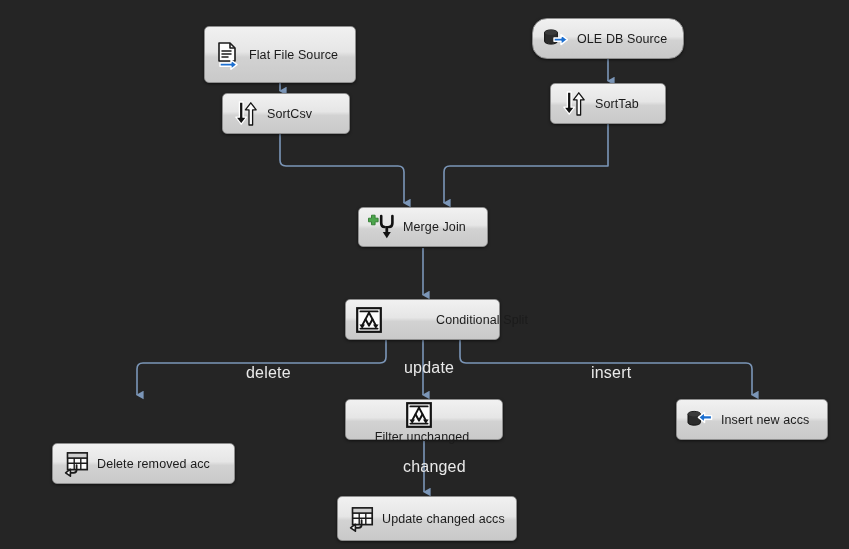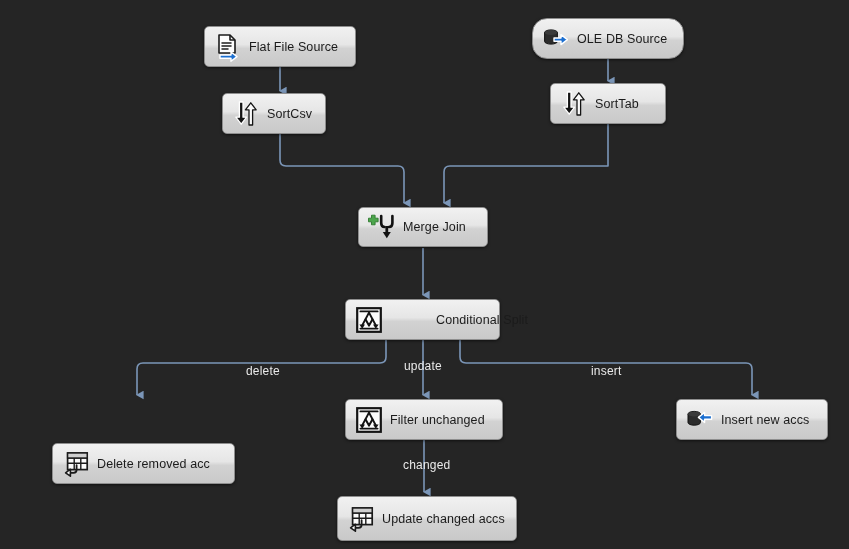--- a/index.html
+++ b/index.html
@@ -43,21 +43,21 @@
     margin-right: 6px;
   }
   .node .lbl {
     font-size: 12.5px;
     color: #1b1b1b;
     white-space: nowrap;
     letter-spacing: 0.1px;
   }
   .edge-label {
     position: absolute;
-    font-size: 12px;
+    font-size: 16px;
     color: #e9e9e9;
     white-space: nowrap;
     letter-spacing: 0.2px;
   }
 </style>
 </head>
 <body>
 
 <div id="canvas">
 
@@ -74,39 +74,39 @@
         <path d="M 608 124 L 608 166 L 450 166 Q 444 166 444 172 L 444 203" marker-end="url(#arrow)"></path>
         <path d="M 423 248 L 423 295" marker-end="url(#arrow)"></path>
         <path d="M 386 340 L 386 357 Q 386 363 380 363 L 143 363 Q 137 363 137 369 L 137 395" marker-end="url(#arrow)"></path>
         <path d="M 423 340 L 423 395" marker-end="url(#arrow)"></path>
         <path d="M 460 340 L 460 357 Q 460 363 466 363 L 746 363 Q 752 363 752 369 L 752 395" marker-end="url(#arrow)"></path>
         <path d="M 424 440 L 424 492" marker-end="url(#arrow)"></path>
       </g>
   </svg>
 
   <div id="node-layer">
-      <div class="node" style="left: 204px; top: 26px; width: 152px; height: 41px;">
+      <div class="node" style="left: 204px; top: 26px; width: 152px; height: 57px;">
         <svg class="ic" viewBox="0 0 30 30">
           <path d="M6 3 h11 l5 5 v13 h-16 z" fill="#fdfdfd" stroke="#1b1b1b" stroke-width="1.6" stroke-linejoin="round"></path>
           <path d="M17 3 v5 h5" fill="none" stroke="#1b1b1b" stroke-width="1.6" stroke-linejoin="round"></path>
           <path d="M9 11 h9 M9 14 h9 M9 17 h6" stroke="#1b1b1b" stroke-width="1.5" stroke-linecap="round"></path>
           <path d="M7 23 h11 v-3 l6 4.6 -6 4.6 v-3 h-11 z" fill="#1c6fd0" stroke="#ffffff" stroke-width="1.4" stroke-linejoin="round"></path>
         </svg>
         <span class="lbl">Flat File Source</span>
       </div>
       <div class="node" style="left: 532px; top: 18px; width: 152px; height: 41px; border-radius: 15px;">
         <svg class="ic" viewBox="0 0 30 30">
           <ellipse cx="10" cy="8.5" rx="6.4" ry="2.6" fill="#2b2b2b" stroke="#111" stroke-width="1"></ellipse>
           <path d="M3.6 8.5 v9 a6.4 2.6 0 0 0 12.8 0 v-9" fill="#2b2b2b" stroke="#111" stroke-width="1"></path>
           <ellipse cx="10" cy="8.5" rx="6.4" ry="2.6" fill="#3a3a3a"></ellipse>
           <path d="M13 14 h7 v-3.4 l6.4 5 -6.4 5 v-3.4 h-7 z" fill="#1c6fd0" stroke="#ffffff" stroke-width="1.4" stroke-linejoin="round"></path>
         </svg>
         <span class="lbl">OLE DB Source</span>
       </div>
-      <div class="node" style="left: 222px; top: 93px; width: 104px; height: 41px;">
+      <div class="node" style="left: 222px; top: 93px; width: 128px; height: 41px;">
         <svg class="ic" viewBox="0 0 30 30">
           <path d="M8.4 3 v15.2 h-3.6 l5.4 7 5.4 -7 h-3.6 v-15.2 z" fill="#141414" stroke="#ffffff" stroke-width="1.3" stroke-linejoin="round"></path>
           <path d="M21.6 26 v-15.2 h3.6 l-5.4 -7 -5.4 7 h3.6 v15.2 z" fill="#fafafa" stroke="#141414" stroke-width="1.3" stroke-linejoin="round"></path>
         </svg>
         <span class="lbl">SortCsv</span>
       </div>
       <div class="node" style="left: 550px; top: 83px; width: 116px; height: 41px;">
         <svg class="ic" viewBox="0 0 30 30">
           <path d="M8.4 3 v15.2 h-3.6 l5.4 7 5.4 -7 h-3.6 v-15.2 z" fill="#141414" stroke="#ffffff" stroke-width="1.3" stroke-linejoin="round"></path>
           <path d="M21.6 26 v-15.2 h3.6 l-5.4 -7 -5.4 7 h3.6 v15.2 z" fill="#fafafa" stroke="#141414" stroke-width="1.3" stroke-linejoin="round"></path>
@@ -138,21 +138,21 @@
       <div class="node" style="left: 52px; top: 399px; width: 183px; height: 41px; margin-top: 44px;">
         <svg class="ic" viewBox="0 0 30 30">
           <rect x="6.6" y="4.0" width="19.6" height="16.6" fill="#fafafa" stroke="#1a1a1a" stroke-width="1.7"></rect>
           <path d="M6.6 9.0 h19.6 M6.6 14.2 h19.6 M13.2 4.0 v16.6 M19.8 4.0 v16.6" stroke="#1a1a1a" stroke-width="1.4"></path>
           <rect x="6.6" y="4.0" width="19.6" height="5.0" fill="#cfcfcf" stroke="#1a1a1a" stroke-width="1.4"></rect>
           <path d="M15.6 16.2 v4.6 q0 3.0 -3.0 3.0 h-4.0" fill="none" stroke="#1a1a1a" stroke-width="1.8" stroke-linecap="round"></path>
           <path d="M9.4 20.2 L4.6 23.8 L9.4 27.2 z" fill="#fafafa" stroke="#1a1a1a" stroke-width="1.6" stroke-linejoin="round"></path>
         </svg>
         <span class="lbl">Delete removed acc</span>
       </div>
-      <div class="node" style="left: 345px; top: 399px; width: 158px; height: 41px;">
+      <div class="node" style="left: 345px; top: 399px; width: 158px; height: 41px; flex-direction: column;">
         <svg class="ic" viewBox="0 0 30 30">
           <rect x="3.2" y="3.2" width="23.6" height="23.6" fill="#fcfcfc" stroke="#131313" stroke-width="2.2"></rect>
           <path d="M6.4 6.4 h17.2" stroke="#131313" stroke-width="1.9" stroke-linecap="round"></path>
           <path d="M6.4 23.6 h17.2" stroke="#131313" stroke-width="1.9" stroke-linecap="round"></path>
           <path d="M15 7.6 L21.8 20.4 M15 7.6 L8.2 20.4" stroke="#131313" stroke-width="2" stroke-linecap="round"></path>
           <path d="M18.4 14.4 L15 20.6 L11.6 14.4" fill="none" stroke="#131313" stroke-width="2" stroke-linecap="round" stroke-linejoin="round"></path>
           <path d="M5.4 19.6 h5.6 l-2.8 4.2 z" fill="#131313"></path>
           <path d="M19 19.6 h5.6 l-2.8 4.2 z" fill="#131313"></path>
         </svg>
         <span class="lbl">Filter unchanged</span>

